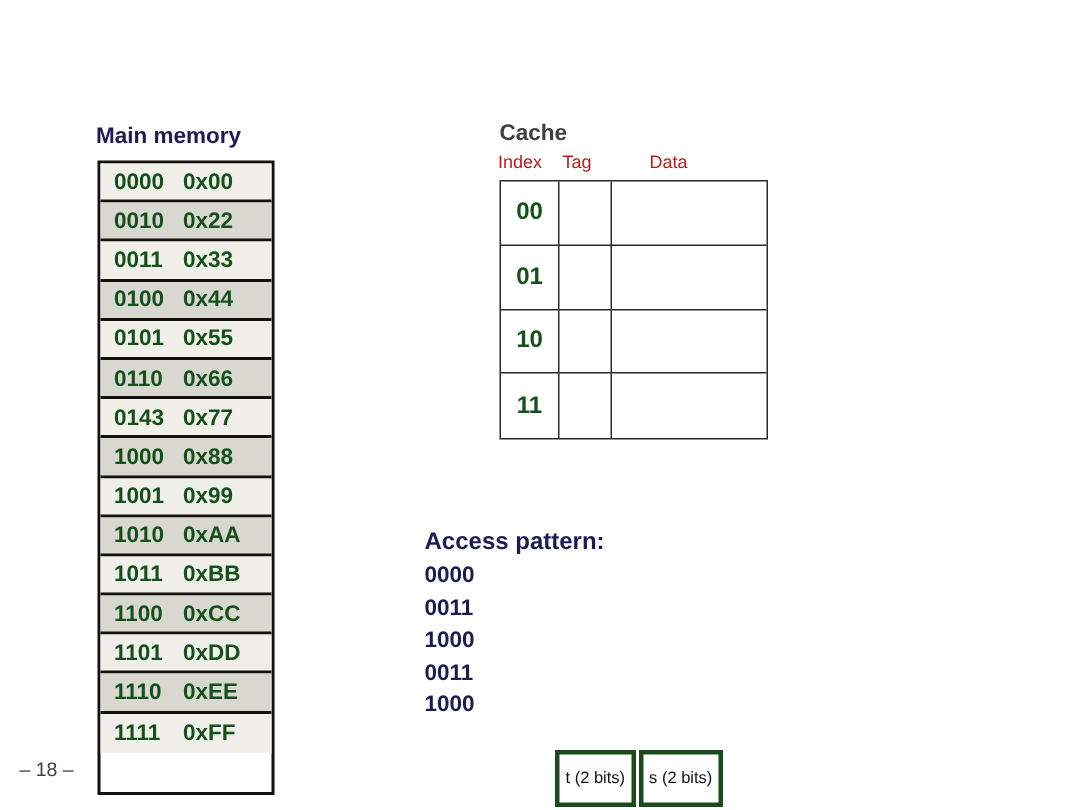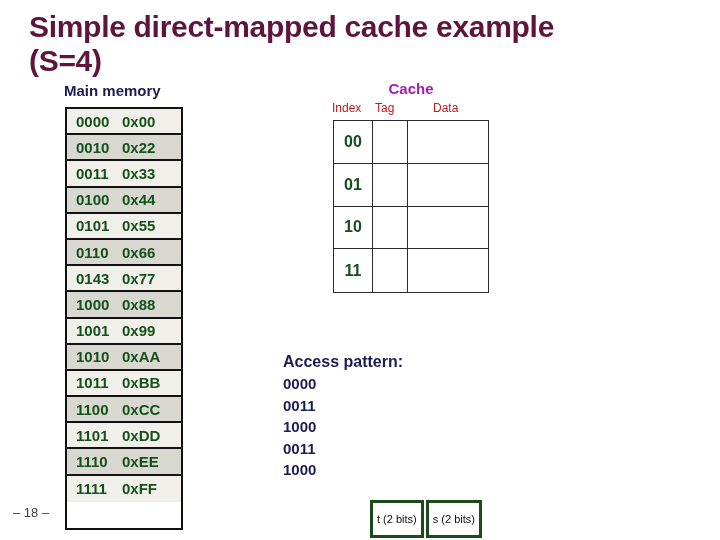--- a/index.html
+++ b/index.html
@@ -35,28 +35,28 @@
     font-size:15px; font-weight:bold; color:#14501a;
   }
   .mm-row:last-child { border-bottom:none; }
   .mm-row:nth-child(odd) { background:#f0efe9; }
   .mm-row:nth-child(even) { background:#d9d8d0; }
   .mm-addr { display:inline-block; width:46px; }
 
   
   .cache-label {
     position:absolute; left:333px; top:80px; width:156px;
-    text-align:center; font-size:15px; font-weight:bold; color:#a21caf;
+    font-size:15px; font-weight:bold; color:#404040;
   }
   .cache-header { position:absolute; top:101px; font-size:12px; color:#b91c1c; }
   .ch-index { left:332px; }
   .ch-tag   { left:375px; }
   .ch-data  { left:433px; }
   .cache-table {
-    position:absolute; left:333px; top:120px; width:156px; height:173px;
+    position:absolute; left:333px; top:120px; width:179px; height:173px;
     display:grid;
     grid-template-columns:39px 35px 1fr;
     grid-template-rows:repeat(4, 1fr);
     border:1px solid #2a2a2a;
     background:#ffffff;
   }
   .c-cell {
     border-right:1px solid #2a2a2a;
     border-bottom:1px solid #2a2a2a;
     display:flex; align-items:center; justify-content:center;
@@ -85,24 +85,20 @@
   .page-num {
     position:absolute; left:13px; top:505px;
     font-size:13px; color:#404040;
   }
 </style>
 </head>
 <body>
 
 <div class="slide">
 
-  <div class="title">
-    <div>Simple direct-mapped cache example</div>
-    <div>(S=4)</div>
-  </div>
 
   <div class="mm-label">Main memory</div>
 
   <div class="mm-table">
     <div class="mm-row">
         <span class="mm-addr">0000</span>
         <span class="mm-val">0x00</span>
       </div>
     <div class="mm-row">
         <span class="mm-addr">0010</span>

